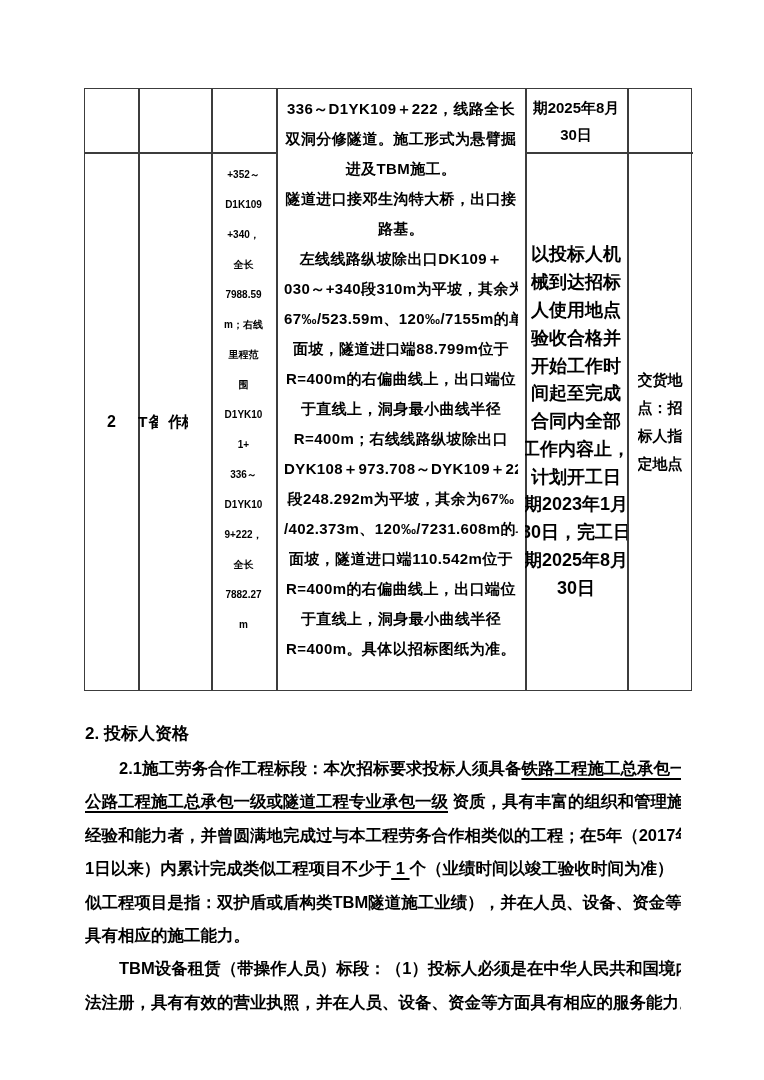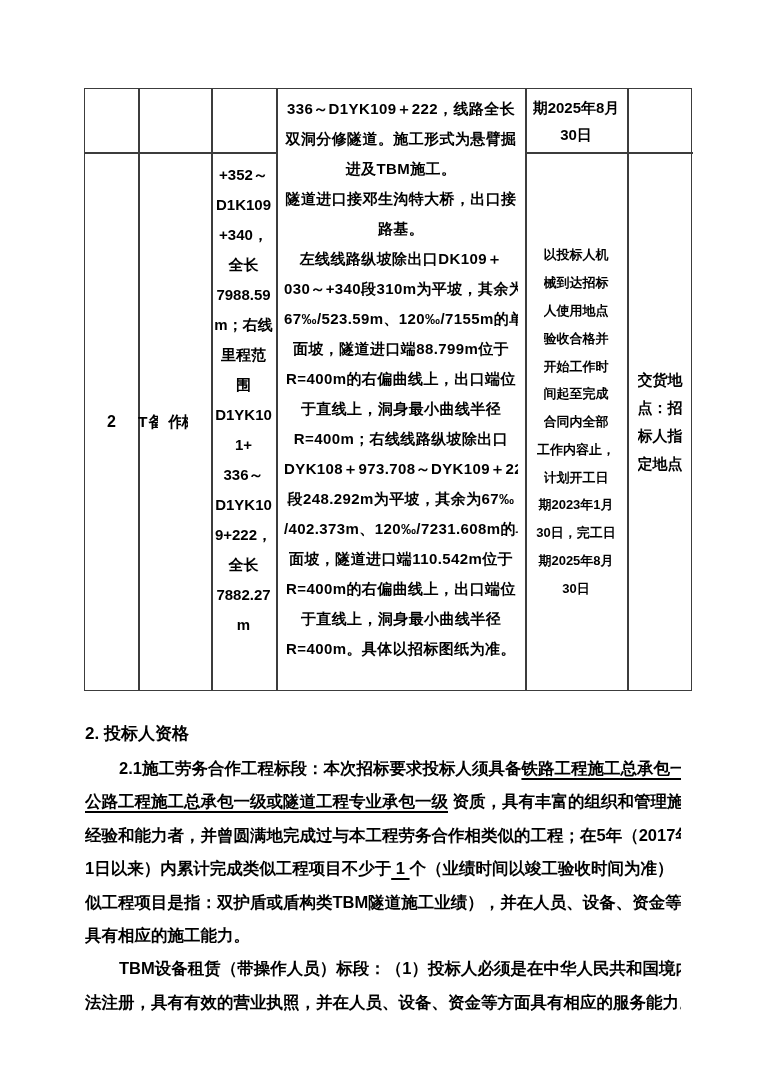--- a/index.html
+++ b/index.html
@@ -15,29 +15,29 @@
   .vline { position:absolute; top:0; bottom:0; width:1.5px; background:#3c3c3c; }
   .hseg  { position:absolute; height:1.5px; background:#3c3c3c; }
   .cell { position:absolute; box-sizing:border-box; overflow:hidden; }
   .cell .ln { white-space:nowrap; overflow:hidden; }
   .c1 { left:0; top:63px; width:53px; height:540px;
         display:flex; align-items:center; justify-content:center; font-size:16px; }
   .c2 { left:53px; top:63px; width:50px; height:540px;
         display:flex; flex-direction:row; align-items:center; justify-content:center;
         font-size:15.5px; line-height:38px; text-align:center; }
   .c3 { left:126px; top:63px; width:65px; height:540px; padding-top:8px;
-        font-size:15px; line-height:30px; text-align:center; }
+        font-size:10px; line-height:30px; text-align:center; }
   .c4 { left:191px; top:0; width:249px; height:603px; padding:5px 7px 0 8px;
         font-size:15px; line-height:30px; letter-spacing:0.4px; text-align:center; }
   .c5a { left:440px; top:0; width:102px; height:63px;
          display:flex; flex-direction:column; align-items:center; justify-content:center;
          font-size:15px; line-height:27px; text-align:center; }
   .c5b { left:440px; top:63px; width:102px; height:540px;
          display:flex; flex-direction:column; align-items:center; justify-content:center;
-         font-size:13px; line-height:27.8px; text-align:center; }
+         font-size:18px; line-height:27.8px; text-align:center; }
   .c6 { left:542px; top:63px; width:66px; height:540px;
         display:flex; flex-direction:column; align-items:center; justify-content:center;
         font-size:15px; line-height:28px; text-align:center;font-family:Liberation Serif, serif; }
   
   .sect { position:absolute; left:85px; top:716px; width:596px; font-size:16.5px; }
   .sect .h { line-height:36px; font-size:17px; white-space:nowrap; }
   .pl { line-height:33.4px; white-space:pre; overflow:hidden; }
   .pl.indent { padding-left:34px; }
   .u { text-decoration:underline; text-underline-offset:4px; text-decoration-thickness:1.5px; }
 </style>

